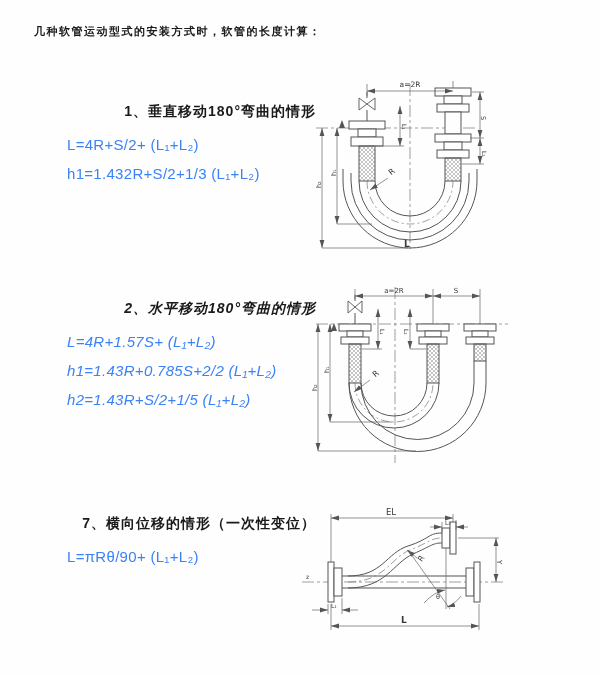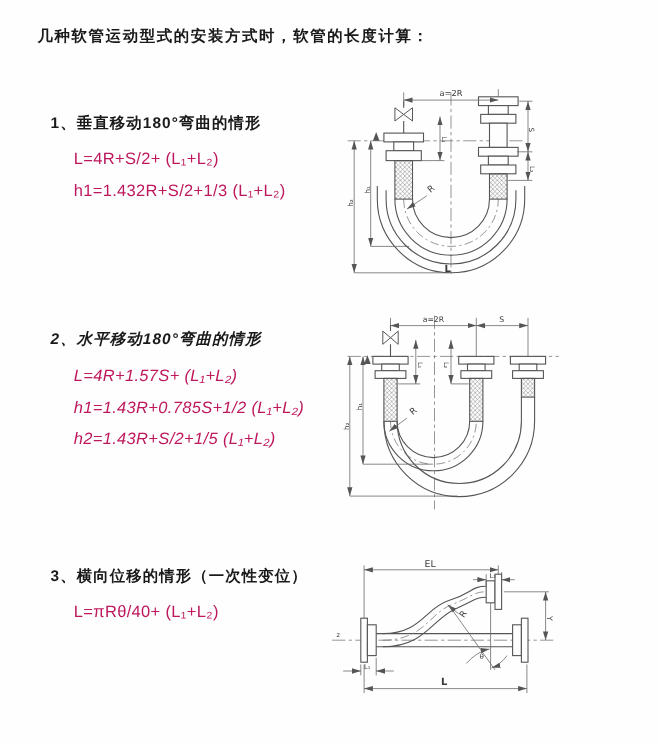--- a/index.html
+++ b/index.html
@@ -2,28 +2,28 @@
 <html><head>
 <meta charset="utf-8">
 <style>
   html,body{margin:0;padding:0;}
   body{
     width:600px;height:675px;position:relative;background:#fefefe;
     font-family:"Liberation Sans","DejaVu Sans",sans-serif;color:#1b1b1b;
     overflow:hidden;
   }
   .page-title{
-    position:absolute;left:34px;top:24px;font-size:14px;font-weight:bold;
+    position:absolute;left:34px;top:24px;font-size:11px;font-weight:bold;
     letter-spacing:1.5px;color:#1a1a1a;white-space:nowrap;
   }
   .section{position:absolute;left:46px;width:270px;}
   .sec1{top:103px;} .sec2{top:300px;font-style:italic;} .sec3{top:515px;}
-  .sec-heading{font-size:14px;font-weight:bold;letter-spacing:1px;color:#1a1a1a;white-space:nowrap;}
+  .sec-heading{font-size:14px;font-weight:bold;letter-spacing:1px;color:#1a1a1a;white-space:nowrap;text-align:right;}
   .formulas{margin-top:9px;padding-left:21px;}
-  .formula{font-size:15px;line-height:29px;letter-spacing:.3px;color:#be185d;white-space:nowrap;}
+  .formula{font-size:15px;line-height:29px;letter-spacing:.3px;color:#3b82f6;white-space:nowrap;}
   .diagram{position:absolute;}
   .diag1{left:312px;top:76px;}
   .diag2{left:312px;top:281px;}
   .diag3{left:298px;top:506px;text-decoration:underline;}
   svg{display:block;}
   svg text{font-family:"DejaVu Sans","Liberation Sans",sans-serif;fill:#3a3a3a;}
   .ln{stroke:#555;stroke-width:1;fill:none;}
   .lnthin{stroke:#666;stroke-width:.7;fill:none;}
   .cl{stroke:#777;stroke-width:.7;fill:none;stroke-dasharray:12 3 3 3;}
   .clarc{stroke:#777;stroke-width:.7;fill:none;stroke-dasharray:8 3 2 3;}
@@ -43,29 +43,29 @@
   <div class="formulas">
     <div class="formula">L=4R+S/2+ (L₁+L₂)</div>
     <div class="formula">h1=1.432R+S/2+1/3 (L₁+L₂)</div>
   </div>
 </div>
 
 <div class="section sec2">
   <div class="sec-heading">2、水平移动180°弯曲的情形</div>
   <div class="formulas">
     <div class="formula">L=4R+1.57S+ (L₁+L₂)</div>
-    <div class="formula">h1=1.43R+0.785S+1/2 (L₁+L₂)</div>
+    <div class="formula">h1=1.43R+0.785S+2/2 (L₁+L₂)</div>
     <div class="formula">h2=1.43R+S/2+1/5 (L₁+L₂)</div>
   </div>
 </div>
 
 <div class="section sec3">
-  <div class="sec-heading">3、横向位移的情形（一次性变位）</div>
+  <div class="sec-heading">7、横向位移的情形（一次性变位）</div>
   <div class="formulas">
-    <div class="formula">L=πRθ/40+ (L₁+L₂)</div>
+    <div class="formula">L=πRθ/90+ (L₁+L₂)</div>
   </div>
 </div>
 
 <div class="diagram diag1">
 <svg width="288" height="182" viewBox="0 0 288 182">
   <defs>
     <pattern id="hatch1" patternUnits="userSpaceOnUse" width="4" height="4">
       <path d="M0,4 L4,0 M0,0 L4,4" stroke="#8a8a8a" stroke-width="0.5"></path>
     </pattern>
     <marker id="ah1" markerWidth="9" markerHeight="7" refX="8" refY="3" orient="auto-start-reverse" markerUnits="userSpaceOnUse">

